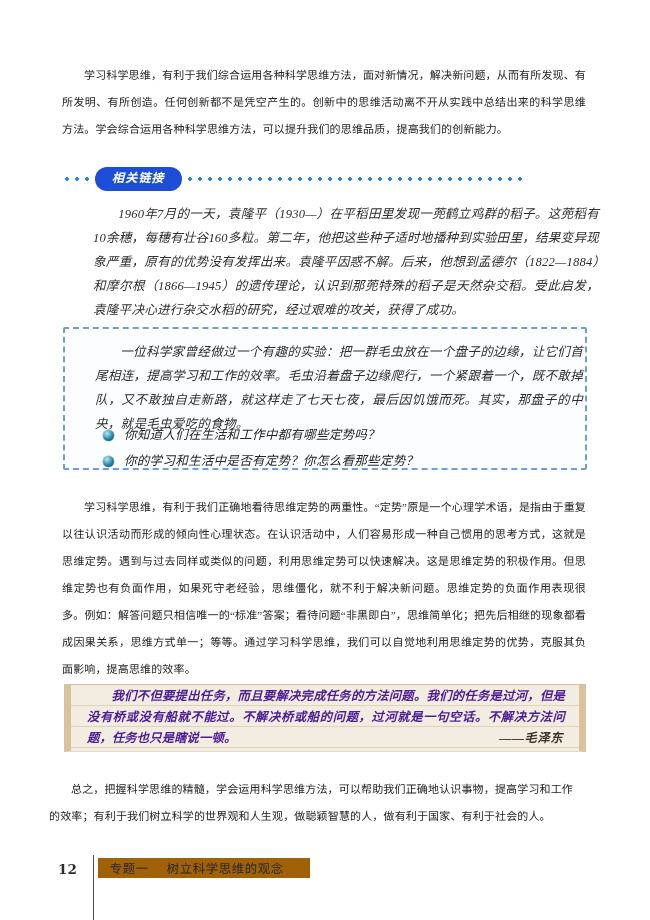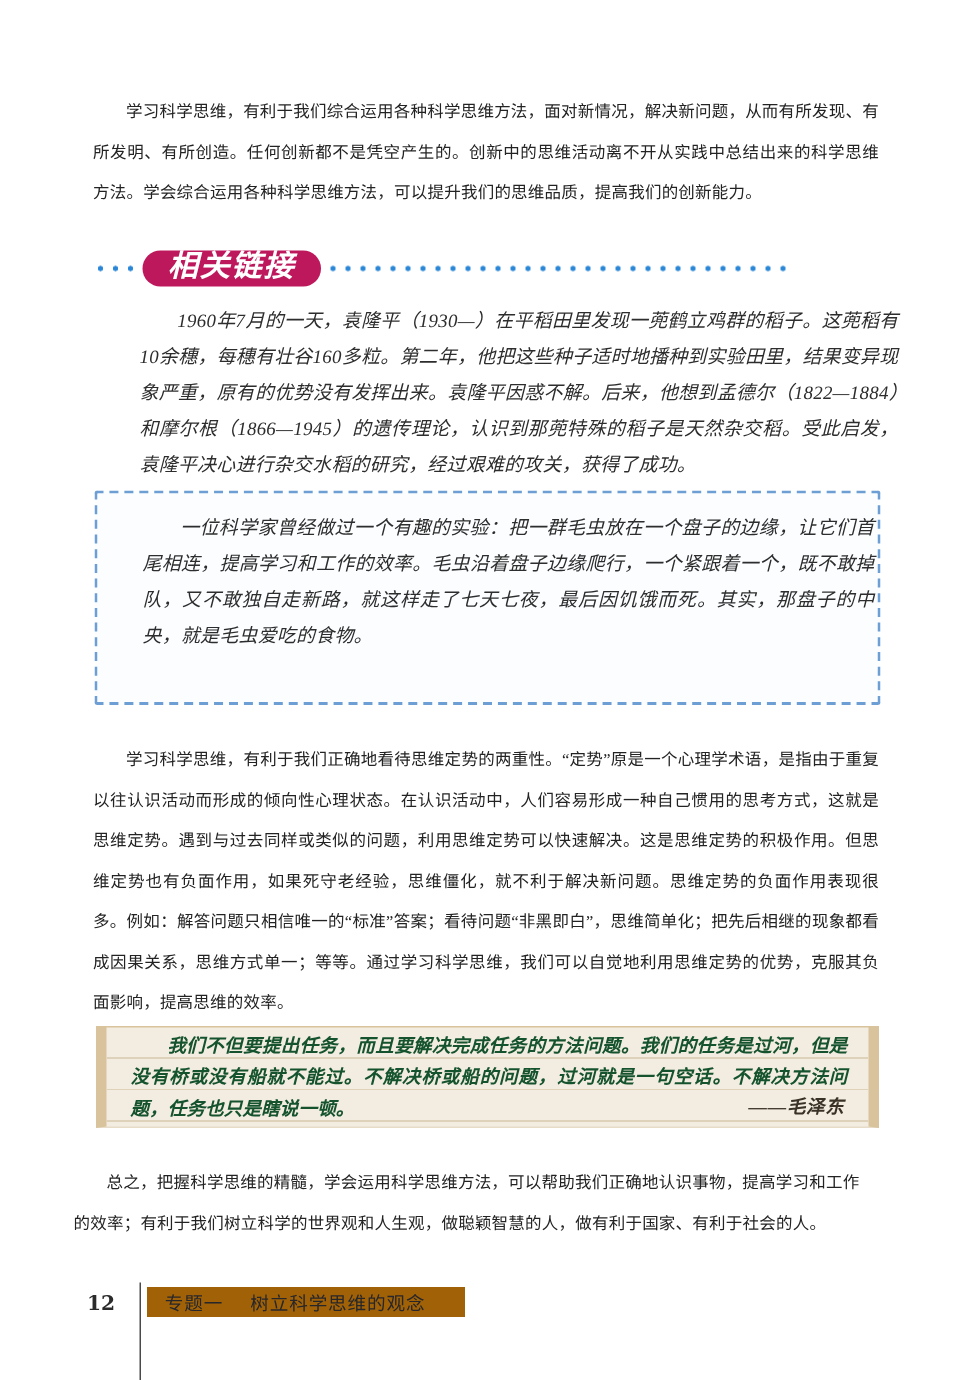--- a/index.html
+++ b/index.html
@@ -63,26 +63,26 @@
     flex: 0 0 auto;
     height: 4px;
     background-image: radial-gradient(circle, #2a86d6 1.6px, rgba(0,0,0,0) 1.9px);
     background-size: 10px 4px;
     background-repeat: repeat-x;
   }
   .dot-run.left  { width: 30px; margin-right: 3px; }
   .dot-run.right { flex: 1 1 auto; margin-left: 3px; }
   .pill {
     flex: 0 0 auto;
-    background: #be185d;
+    background: #1d4ed8;
     color: #ffffff;
     font-family: "Liberation Serif", serif;
     font-style: italic;
     font-weight: bold;
-    font-size: 20px;
+    font-size: 12px;
     letter-spacing: 1.2px;
     padding: 3px 17px 4px 17px;
     border-radius: 13px;
     line-height: 17px;
     white-space: nowrap;
   }
 
   
   .dash-box {
     position: absolute;
@@ -159,27 +159,27 @@
       #ded2ba 20px,
       #ded2ba 21px
     );
     pointer-events: none;
   }
   .quote-text {
     position: absolute;
     left: 16px;
     top: 2px;
     width: 478px;
-    font-family: Liberation Serif, serif;
+    font-family: Liberation Mono, monospace;
     font-style: italic;
     font-weight: bold;
     font-size: 12.3px;
     line-height: 21px;
     letter-spacing: 0.15px;
-    color: #14532d;
+    color: #4c1d95;
     text-align: justify;
     text-justify: inter-ideograph;
     text-indent: 2em;
   }
   .quote-attr {
     position: absolute;
     right: 16px;
     top: 44px;
     font-family: "Liberation Serif", "DejaVu Serif", serif;
     font-style: italic;
@@ -243,20 +243,30 @@
     <span class="dot-run left"></span>
     <span class="pill">相关链接</span>
     <span class="dot-run right"></span>
   </div>
 
   <div class="kai" style="position:absolute; left:80px; top:202px; width:506px; text-indent:2em;">1960年7月的一天，袁隆平（1930—）在平稻田里发现一蔸鹤立鸡群的稻子。这蔸稻有10余穗，每穗有壮谷160多粒。第二年，他把这些种子适时地播种到实验田里，结果变异现象严重，原有的优势没有发挥出来。袁隆平因惑不解。后来，他想到孟德尔（1822—1884）和摩尔根（1866—1945）的遗传理论，认识到那蔸特殊的稻子是天然杂交稻。受此启发，袁隆平决心进行杂交水稻的研究，经过艰难的攻关，获得了成功。</div>
 
   <div class="dash-box">
     <div class="kai body">一位科学家曾经做过一个有趣的实验：把一群毛虫放在一个盘子的边缘，让它们首尾相连，提高学习和工作的效率。毛虫沿着盘子边缘爬行，一个紧跟着一个，既不敢掉队，又不敢独自走新路，就这样走了七天七夜，最后因饥饿而死。其实，那盘子的中央，就是毛虫爱吃的食物。</div>
 
+    <ul class="qlist">
+      <li>
+        <span class="bullet"></span>
+        <span>你知道人们在生活和工作中都有哪些定势吗？</span>
+      </li>
+      <li>
+        <span class="bullet"></span>
+        <span>你的学习和生活中是否有定势？你怎么看那些定势？</span>
+      </li>
+    </ul>
   </div>
 
   <div class="para" style="left:62px; top:494px; width:524px;">学习科学思维，有利于我们正确地看待思维定势的两重性。“定势”原是一个心理学术语，是指由于重复以往认识活动而形成的倾向性心理状态。在认识活动中，人们容易形成一种自己惯用的思考方式，这就是思维定势。遇到与过去同样或类似的问题，利用思维定势可以快速解决。这是思维定势的积极作用。但思维定势也有负面作用，如果死守老经验，思维僵化，就不利于解决新问题。思维定势的负面作用表现很多。例如：解答问题只相信唯一的“标准”答案；看待问题“非黑即白”，思维简单化；把先后相继的现象都看成因果关系，思维方式单一；等等。通过学习科学思维，我们可以自觉地利用思维定势的优势，克服其负面影响，提高思维的效率。</div>
 
   <div class="quote-box">
     <div class="quote-rules"></div>
     <div class="quote-text">我们不但要提出任务，而且要解决完成任务的方法问题。我们的任务是过河，但是没有桥或没有船就不能过。不解决桥或船的问题，过河就是一句空话。不解决方法问题，任务也只是瞎说一顿。</div>
     <div class="quote-attr">——毛泽东</div>
   </div>
 

